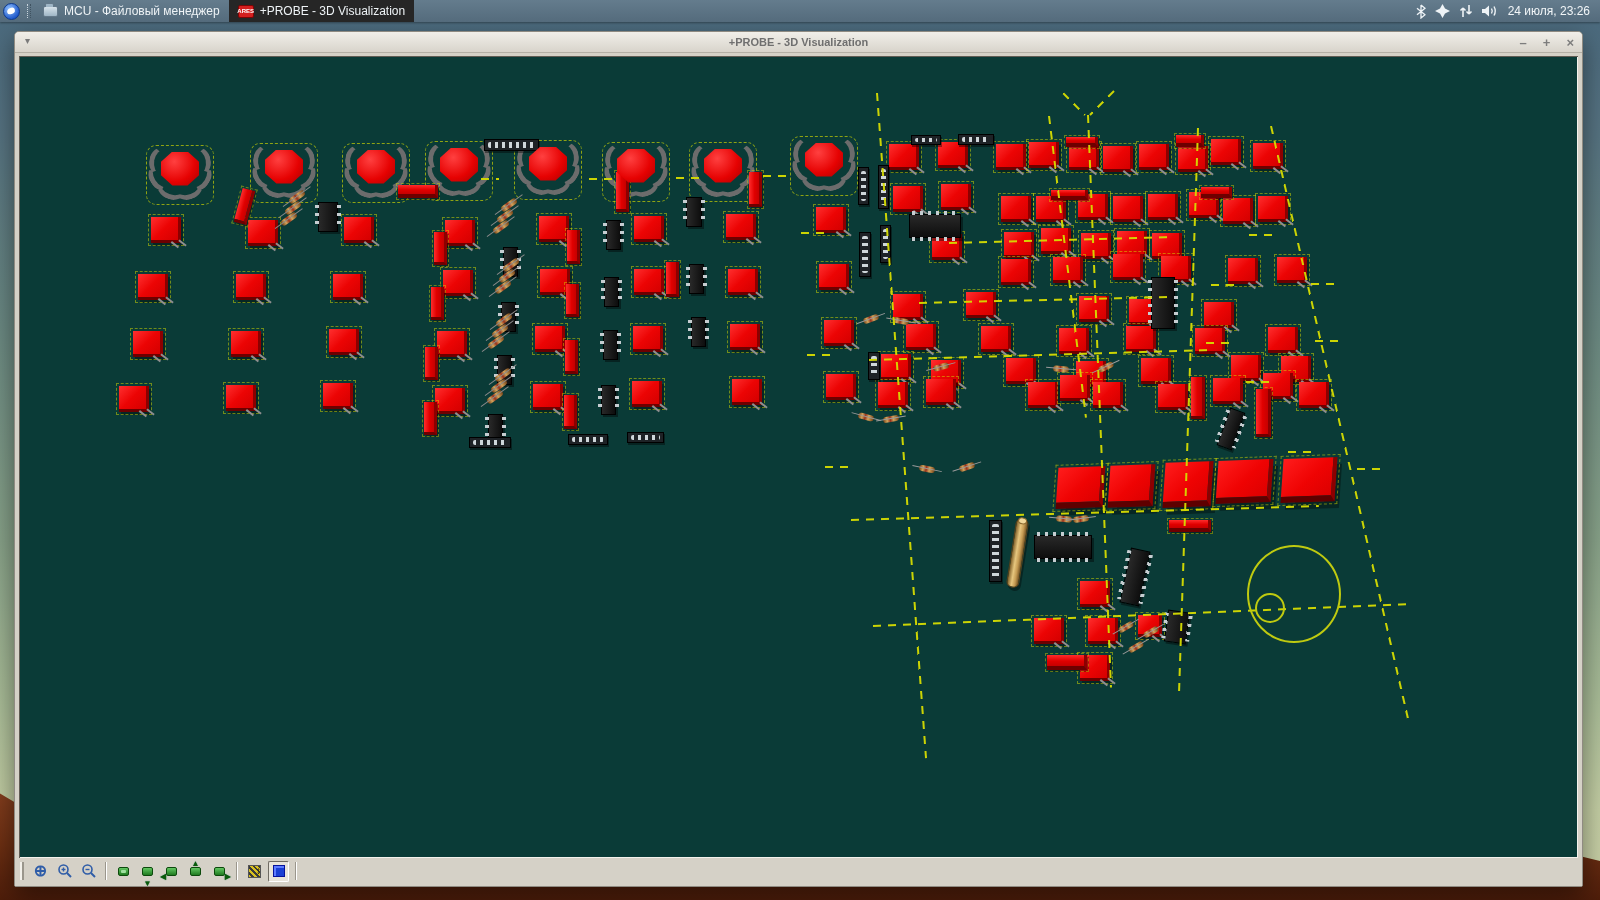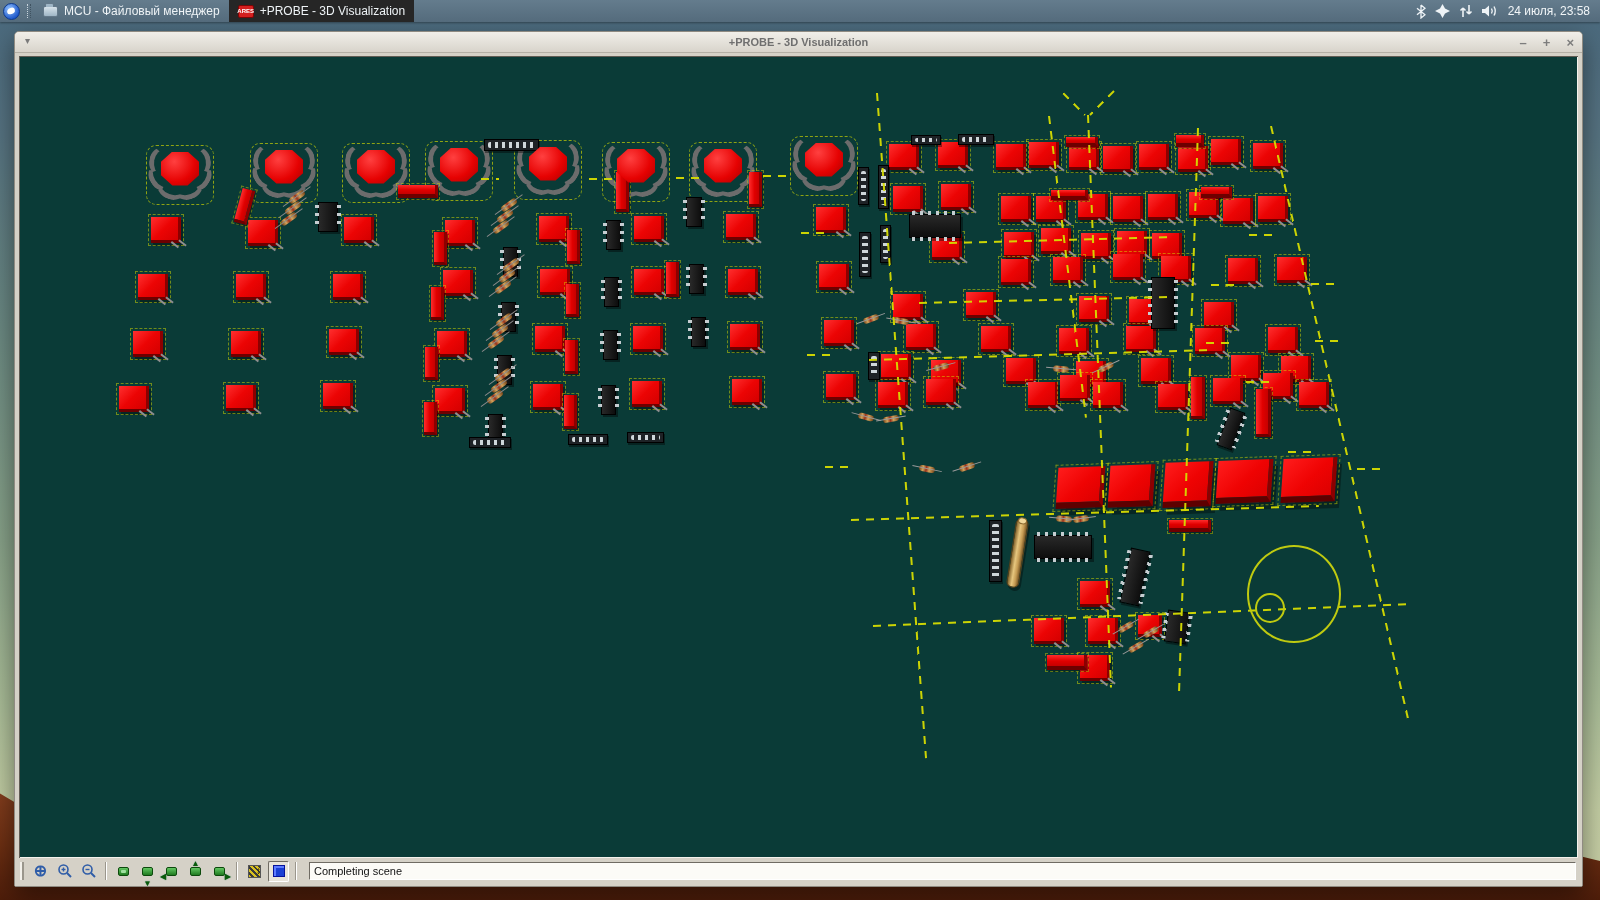--- a/index.html
+++ b/index.html
@@ -158,21 +158,21 @@
           <path d="M4 13 V4 M4 4 L1.5 6.5 M4 4 L6.5 6.5" stroke="#eef3f6" stroke-width="1.6" fill="none"></path>
           <path d="M10 1 V10 M10 10 L7.5 7.5 M10 10 L12.5 7.5" stroke="#eef3f6" stroke-width="1.6" fill="none"></path>
         </svg>
     </span>
     <span>
       <svg width="17" height="14" viewBox="0 0 17 14">
           <path d="M0 5 H3 L7 1.5 V12.5 L3 9 H0 Z" fill="#eef3f6"></path>
           <path d="M9.5 4.5 Q11 7 9.5 9.5 M12 2.5 Q14.5 7 12 11.5" stroke="#eef3f6" stroke-width="1.4" fill="none"></path>
         </svg>
     </span>
-    <span class="clock">24 июля, 23:58</span>
+    <span class="clock">24 июля, 23:26</span>
   </div>
 </div>
 
 <div class="win">
   <div class="titlebar">
     <span class="tb-menu-arrow">▾</span>
     <span class="tb-title">+PROBE - 3D Visualization</span>
     <span class="tb-ctl">
       <span>–</span>
       <span>+</span>
@@ -517,17 +517,14 @@
     <div class="tb-sep"></div>
     <div class="tbtn">
         <span class="hatch">
           <span>↕</span>
         </span>
       </div>
     <div class="tbtn pressed">
         <span class="box3d"></span>
       </div>
     <div class="tb-sep"></div>
-    <div class="statusfield">
-      <span>Completing scene</span>
-    </div>
   </div>
 </div>
 
 </body></html>

